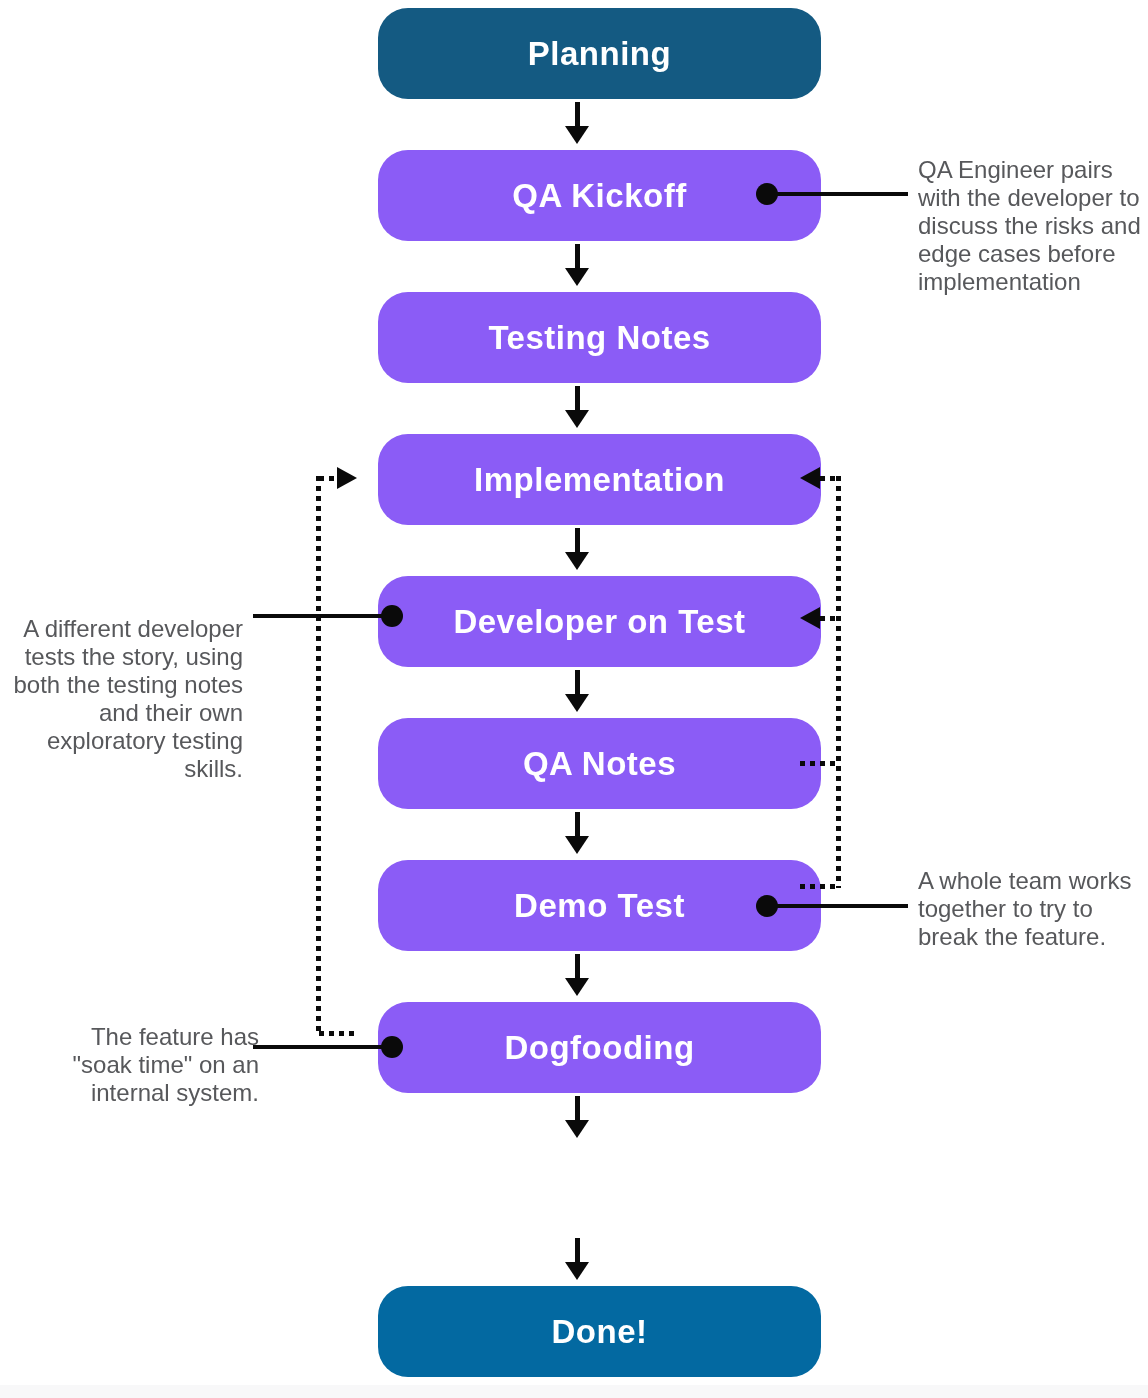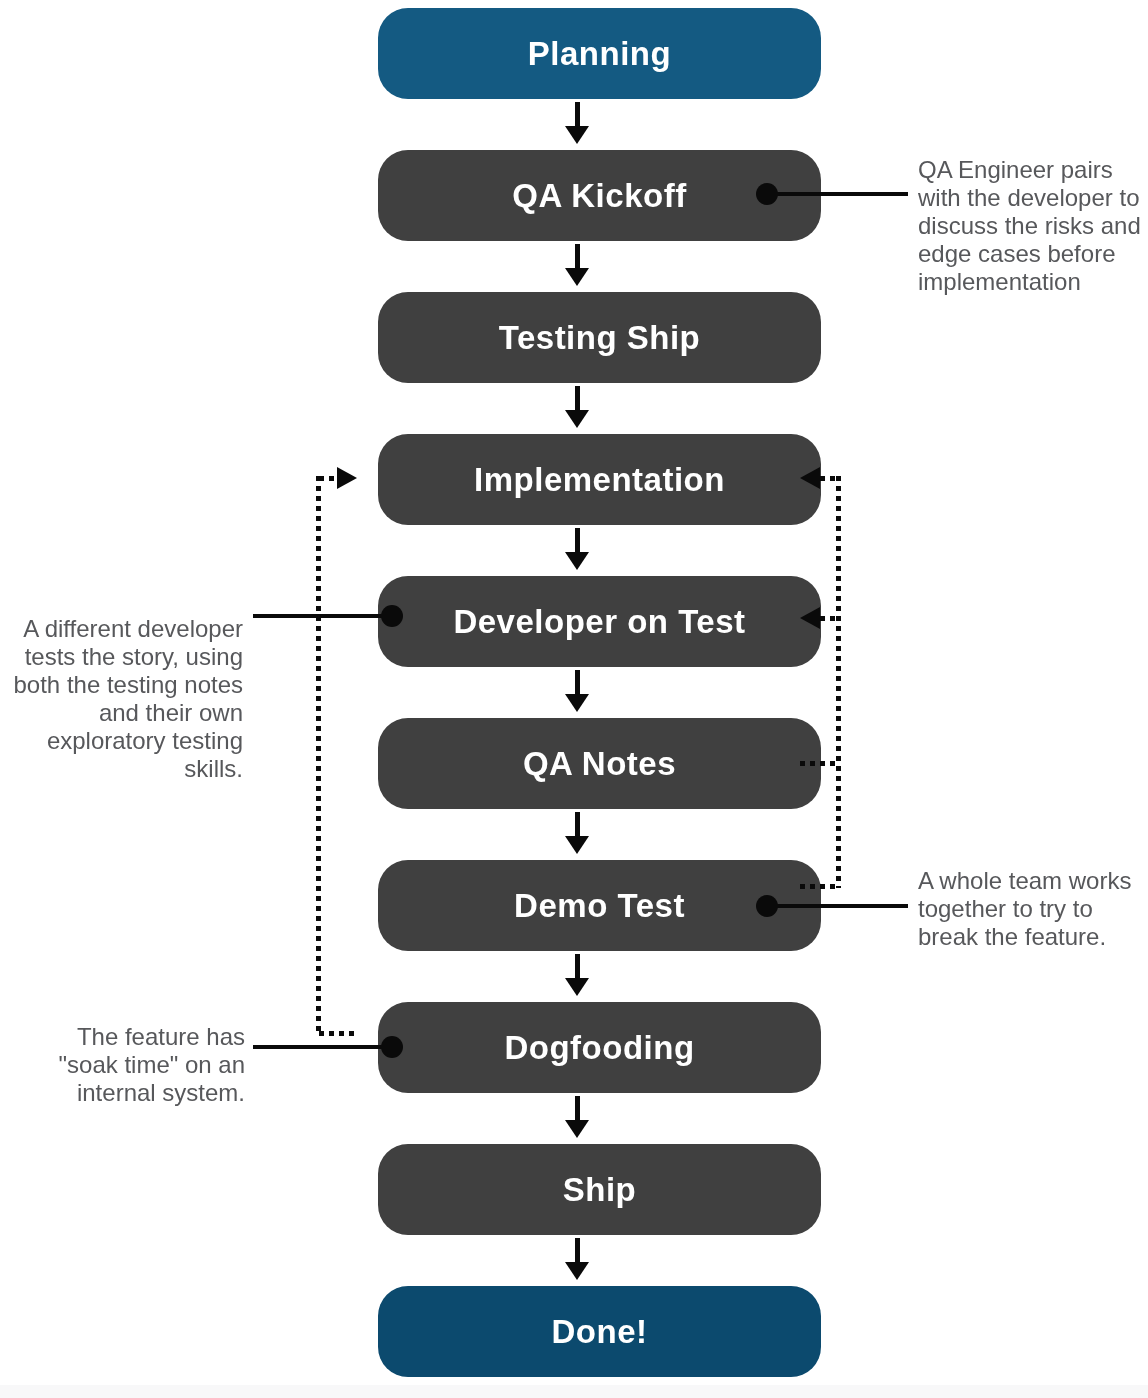--- a/index.html
+++ b/index.html
@@ -9,22 +9,22 @@
   }
   
   .node{
     position:absolute;left:378px;width:443px;height:91px;border-radius:30px;
     display:flex;align-items:center;justify-content:center;
   }
   .node span{
     color:#ffffff;font-size:33px;font-weight:700;letter-spacing:.5px;
   }
   .c-blue{background:#145a82;}
-  .c-yellow{background:#404040;}
-  .c-green{background:#0c4a6e;}
+  .c-yellow{background:#8b5cf6;}
+  .c-green{background:#0369a1;}
   .n0{top:8px}.n1{top:150px}.n2{top:292px}.n3{top:434px}.n4{top:576px}
   .n5{top:718px}.n6{top:860px}.n7{top:1002px}.n8{top:1144px}.n9{top:1286px}
 
   
   .varrow{position:absolute;left:565px;width:24px;height:42px;}
   .a0{top:102px}.a1{top:244px}.a2{top:386px}.a3{top:528px}.a4{top:670px}
   .a5{top:812px}.a6{top:954px}.a7{top:1096px}.a8{top:1238px}
   .varrow .shaft{position:absolute;left:10px;top:0;width:5px;height:25px;background:#0a0a0a;}
   .varrow .head{position:absolute;left:0;top:24px;width:0;height:0;
     border-left:12px solid transparent;border-right:12px solid transparent;border-top:18px solid #0a0a0a;}
@@ -57,55 +57,52 @@
   .cline{position:absolute;height:4px;background:#0a0a0a;}
   .note{position:absolute;font-size:24px;line-height:28px;color:#57585b;white-space:pre-line;}
   .note.r{text-align:right;}
   .dot-qak{left:756px;top:183px;}   .line-qak{left:767px;top:192px;width:141px;}
   .note-qak{left:918px;top:156px;width:240px;}
   .dot-dev{left:381px;top:605px;}   .line-dev{left:253px;top:614px;width:139px;}
   .note-dev{left:8px;top:615px;width:235px;}
   .dot-blz{left:756px;top:895px;}   .line-blz{left:767px;top:904px;width:141px;}
   .note-blz{left:918px;top:867px;width:235px;}
   .dot-dog{left:381px;top:1036px;}  .line-dog{left:253px;top:1045px;width:139px;}
-  .note-dog{left:10px;top:1023px;width:235px;}
+  .note-dog{left:24px;top:1023px;width:235px;}
 
   .bottom-band{position:absolute;left:0;top:1385px;width:1148px;height:13px;background:#f8f8f9;}
 </style>
 </head>
 <body>
 
 <div class="canvas">
 
   <div class="node c-blue n0">
     <span>Planning</span>
   </div>
   <div class="node c-yellow n1">
     <span>QA Kickoff</span>
   </div>
   <div class="node c-yellow n2">
-    <span>Testing Ship</span>
+    <span>Testing Notes</span>
   </div>
   <div class="node c-yellow n3">
     <span>Implementation</span>
   </div>
   <div class="node c-yellow n4">
     <span>Developer on Test</span>
   </div>
   <div class="node c-yellow n5">
     <span>QA Notes</span>
   </div>
   <div class="node c-yellow n6">
     <span>Demo Test</span>
   </div>
   <div class="node c-yellow n7">
     <span>Dogfooding</span>
-  </div>
-  <div class="node c-yellow n8">
-    <span>Ship</span>
   </div>
   <div class="node c-green n9">
     <span>Done!</span>
   </div>
 
   <div class="varrow a0">
       <div class="shaft"></div>
       <div class="head"></div>
     </div>
   <div class="varrow a1">

